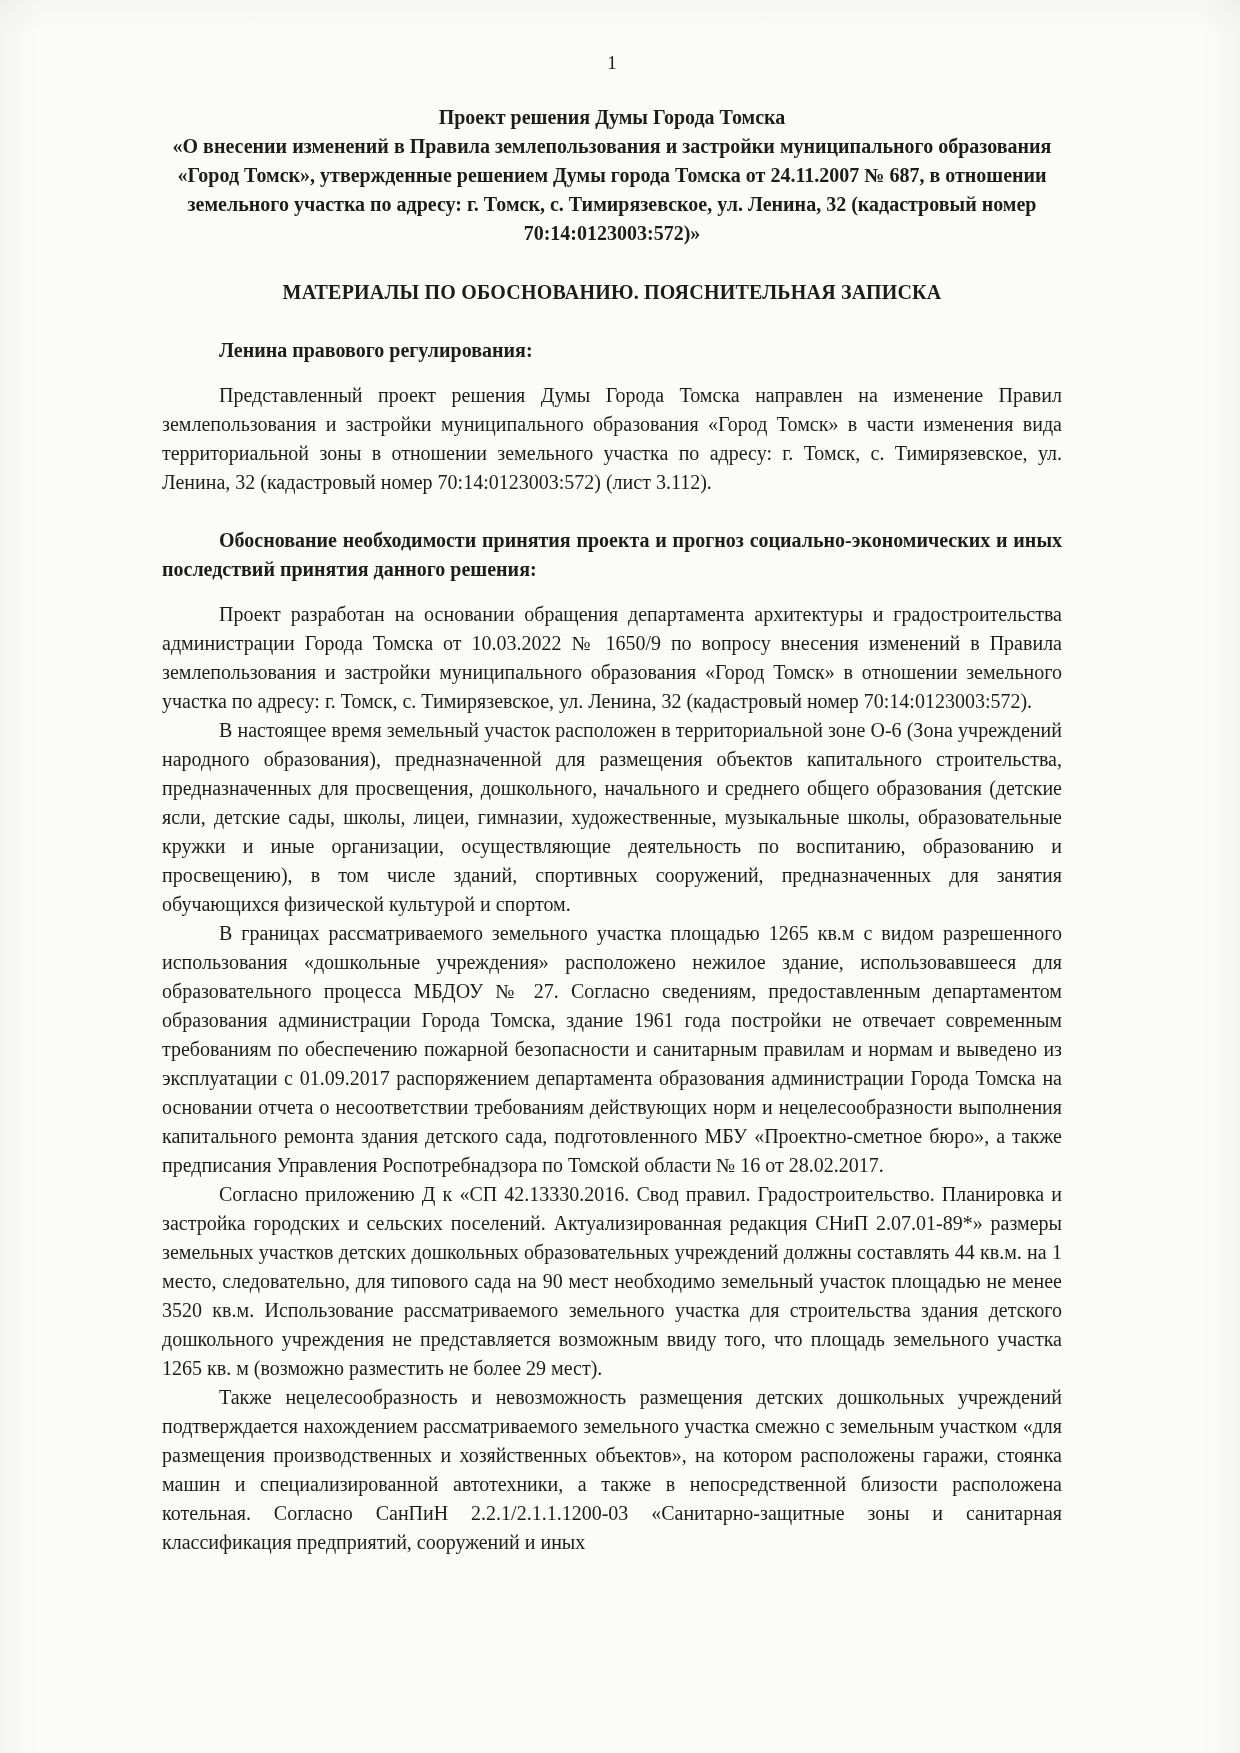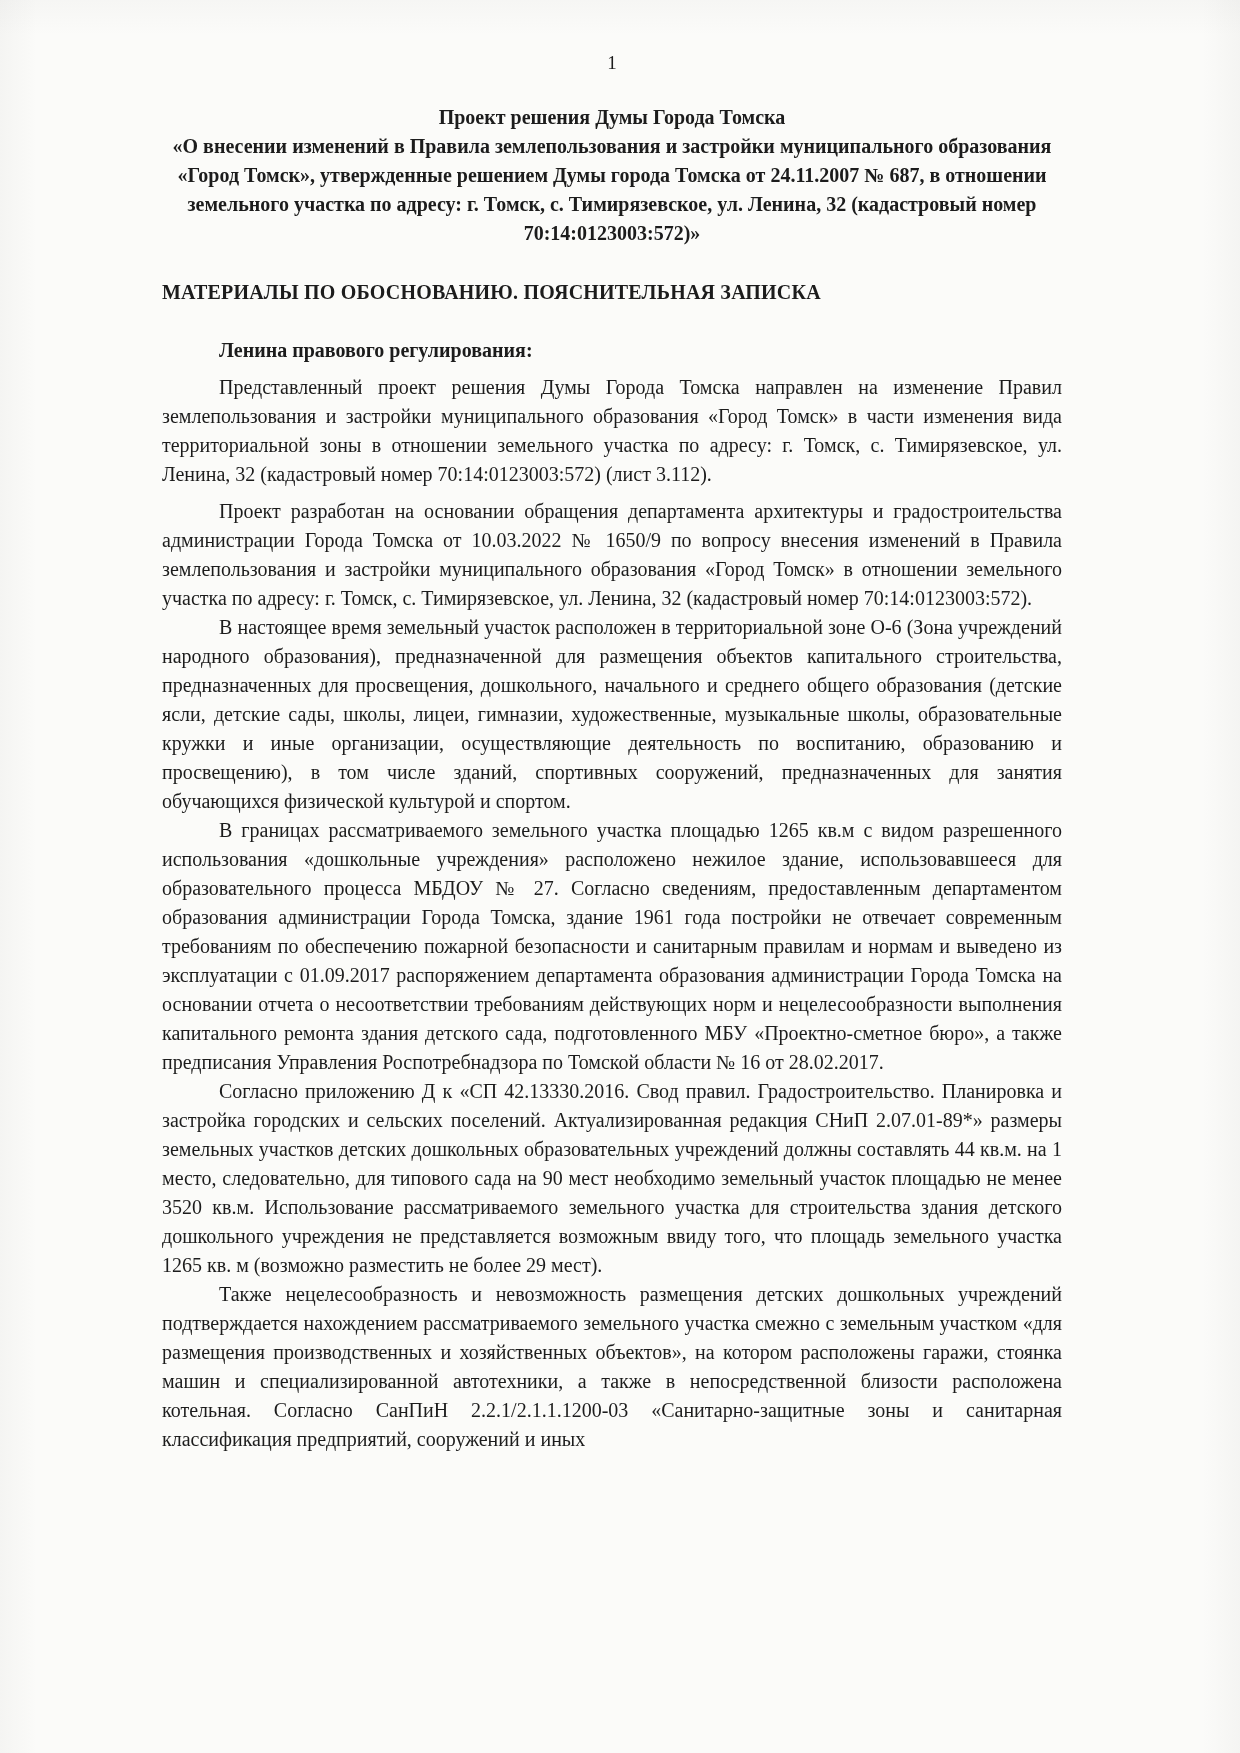--- a/index.html
+++ b/index.html
@@ -42,55 +42,57 @@
   .title-block {
     font-weight: bold;
     text-align: center;
     margin-bottom: 16px;
   }
   .title-line {
     text-align: center;
   }
   .subtitle {
     font-weight: bold;
+    text-align: center;
     margin-top: 30px;
     letter-spacing: 0.2px;
   }
   p.heading,
   p.para {
     margin: 0;
     text-align: justify;
     text-indent: 57px;
   }
   p.heading {
     font-weight: bold;
     margin-top: 29px;
   }
   p.first-after-heading {
-    margin-top: 8px;
+    margin-top: 16px;
   }
 </style>
 </head>
 <body>
 
 <div class="page">
 
   <div class="page-number">1</div>
 
   <div class="title-block">
     <div class="title-line">Проект решения Думы Города Томска</div>
     <div class="title-line">«О внесении изменений в Правила землепользования и застройки муниципального образования «Город Томск», утвержденные решением Думы города Томска от 24.11.2007 № 687, в отношении земельного участка по адресу: г. Томск, с. Тимирязевское, ул. Ленина, 32 (кадастровый номер 70:14:0123003:572)»</div>
   </div>
 
   <div class="subtitle">МАТЕРИАЛЫ ПО ОБОСНОВАНИЮ. ПОЯСНИТЕЛЬНАЯ ЗАПИСКА</div>
 
   <p class="heading">Ленина правового регулирования:</p>
 
   <p class="para first-after-heading">Представленный проект решения Думы Города Томска направлен на изменение Правил землепользования и застройки муниципального образования «Город Томск» в части изменения вида территориальной зоны в отношении земельного участка по адресу: г. Томск, с. Тимирязевское, ул. Ленина, 32 (кадастровый номер 70:14:0123003:572) (лист 3.112).</p>
 
+  <p class="heading">Обоснование необходимости принятия проекта и прогноз социально-экономических и иных последствий принятия данного решения:</p>
 
   <p class="para first-after-heading">Проект разработан на основании обращения департамента архитектуры и градостроительства администрации Города Томска от 10.03.2022 № 1650/9 по вопросу внесения изменений в Правила землепользования и застройки муниципального образования «Город Томск» в отношении земельного участка по адресу: г. Томск, с. Тимирязевское, ул. Ленина, 32 (кадастровый номер 70:14:0123003:572).</p>
 
   <p class="para">В настоящее время земельный участок расположен в территориальной зоне О-6 (Зона учреждений народного образования), предназначенной для размещения объектов капитального строительства, предназначенных для просвещения, дошкольного, начального и среднего общего образования (детские ясли, детские сады, школы, лицеи, гимназии, художественные, музыкальные школы, образовательные кружки и иные организации, осуществляющие деятельность по воспитанию, образованию и просвещению), в том числе зданий, спортивных сооружений, предназначенных для занятия обучающихся физической культурой и спортом.</p>
 
   <p class="para">В границах рассматриваемого земельного участка площадью 1265 кв.м с видом разрешенного использования «дошкольные учреждения» расположено нежилое здание, использовавшееся для образовательного процесса МБДОУ № 27. Согласно сведениям, предоставленным департаментом образования администрации Города Томска, здание 1961 года постройки не отвечает современным требованиям по обеспечению пожарной безопасности и санитарным правилам и нормам и выведено из эксплуатации с 01.09.2017 распоряжением департамента образования администрации Города Томска на основании отчета о несоответствии требованиям действующих норм и нецелесообразности выполнения капитального ремонта здания детского сада, подготовленного МБУ «Проектно-сметное бюро», а также предписания Управления Роспотребнадзора по Томской области № 16 от 28.02.2017.</p>
 
   <p class="para">Согласно приложению Д к «СП 42.13330.2016. Свод правил. Градостроительство. Планировка и застройка городских и сельских поселений. Актуализированная редакция СНиП 2.07.01-89*» размеры земельных участков детских дошкольных образовательных учреждений должны составлять 44 кв.м. на 1 место, следовательно, для типового сада на 90 мест необходимо земельный участок площадью не менее 3520 кв.м. Использование рассматриваемого земельного участка для строительства здания детского дошкольного учреждения не представляется возможным ввиду того, что площадь земельного участка 1265 кв. м (возможно разместить не более 29 мест).</p>
 
   <p class="para">Также нецелесообразность и невозможность размещения детских дошкольных учреждений подтверждается нахождением рассматриваемого земельного участка смежно с земельным участком «для размещения производственных и хозяйственных объектов», на котором расположены гаражи, стоянка машин и специализированной автотехники, а также в непосредственной близости расположена котельная. Согласно СанПиН 2.2.1/2.1.1.1200-03 «Санитарно-защитные зоны и санитарная классификация предприятий, сооружений и иных</p>

